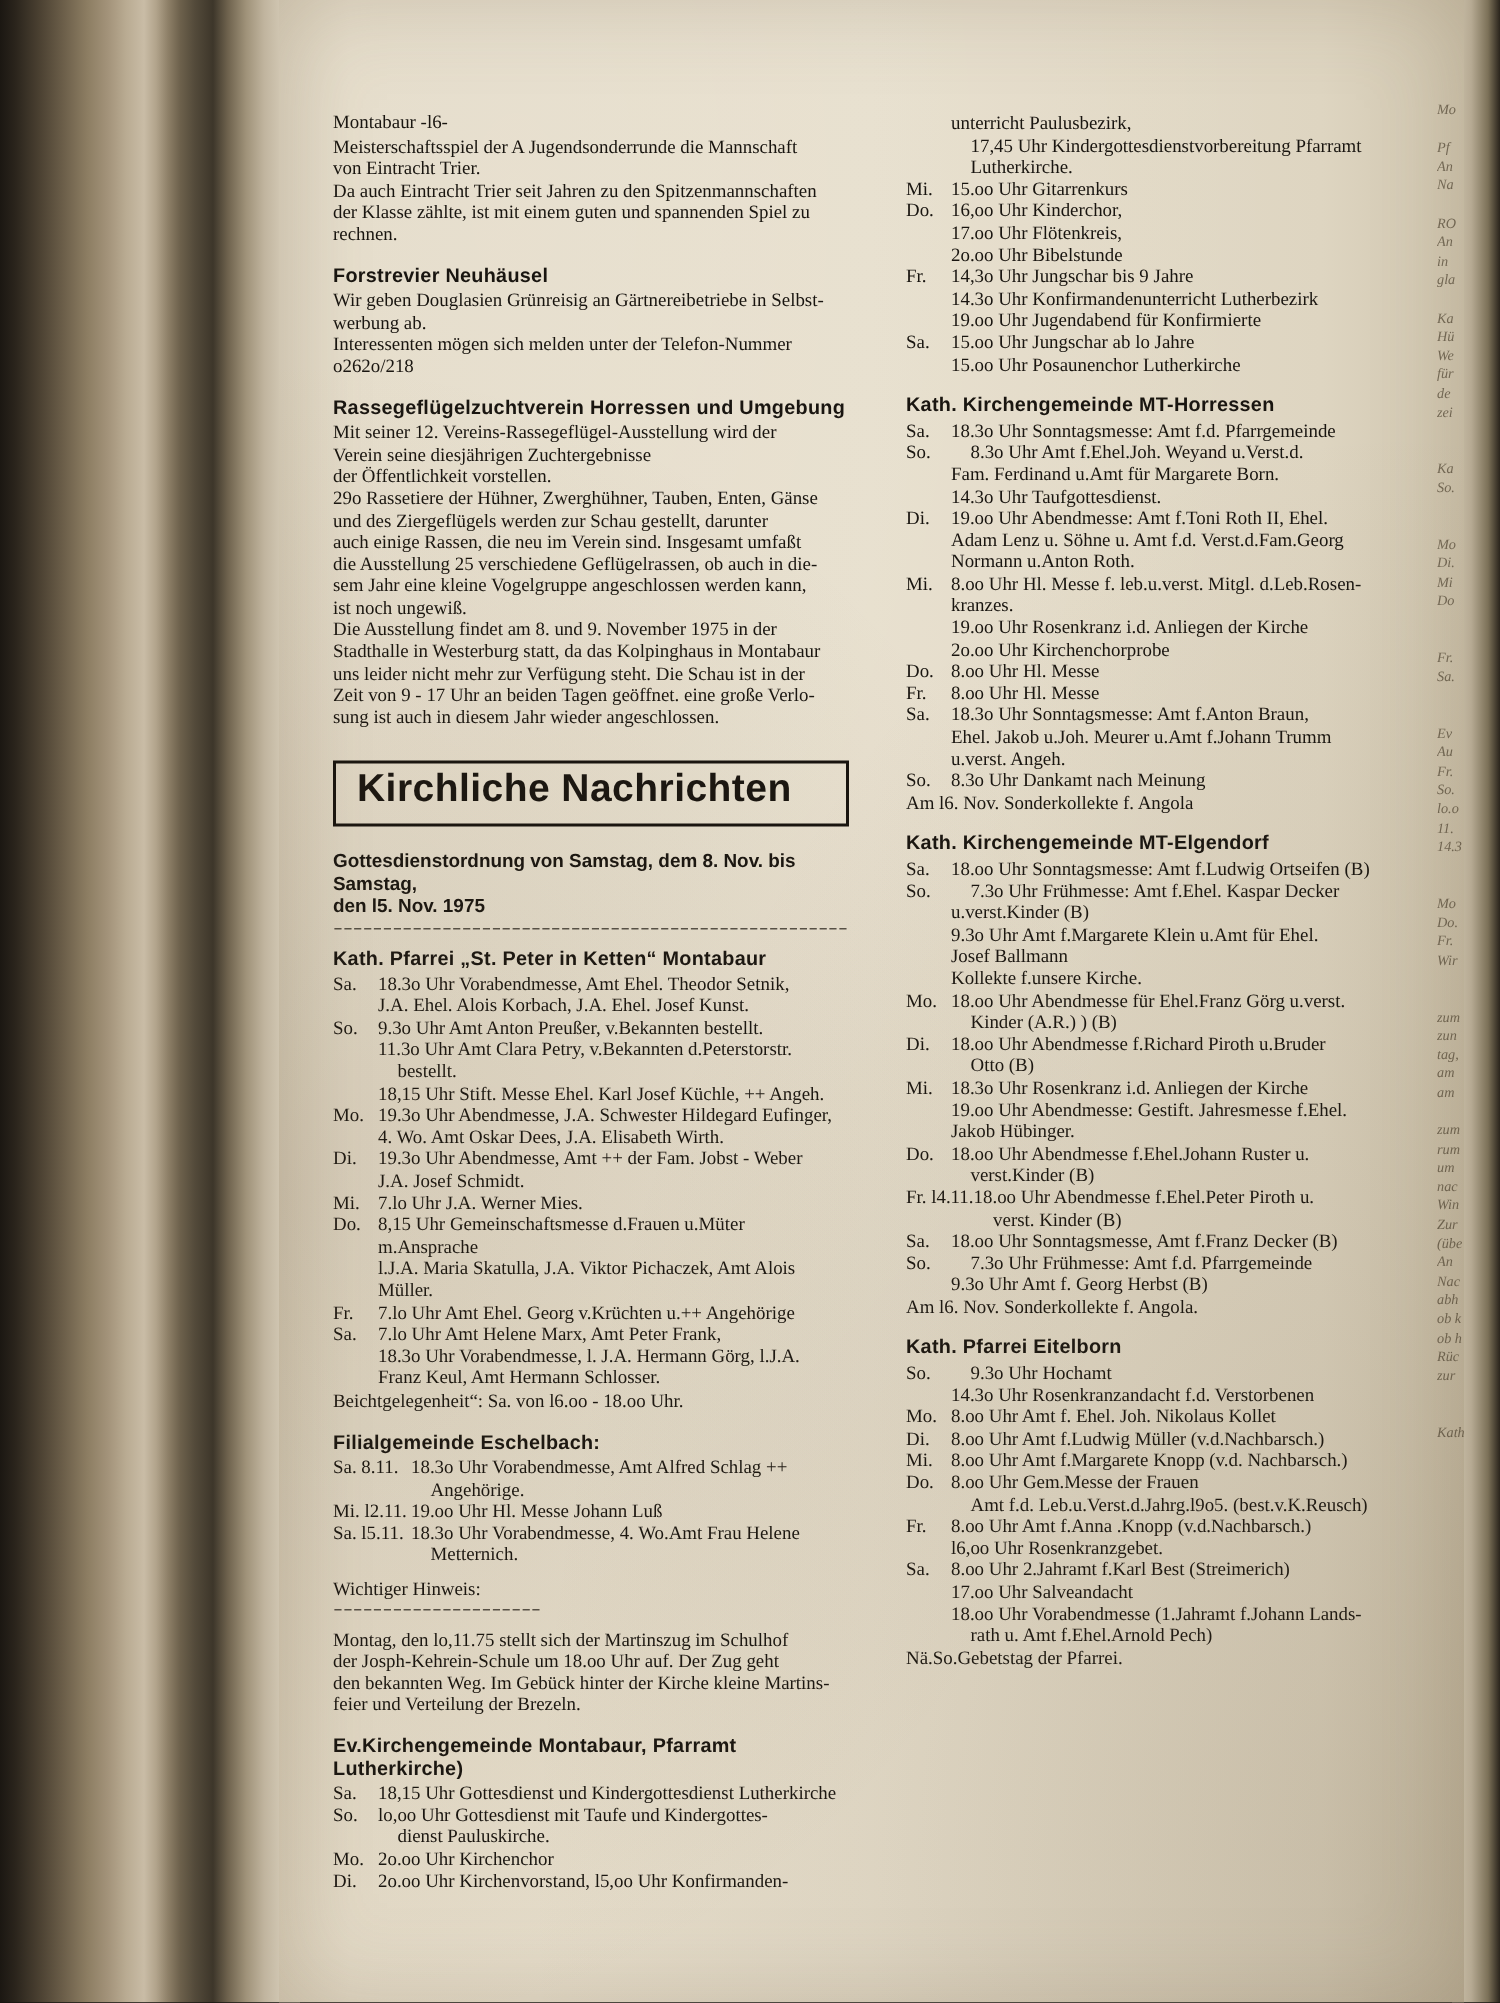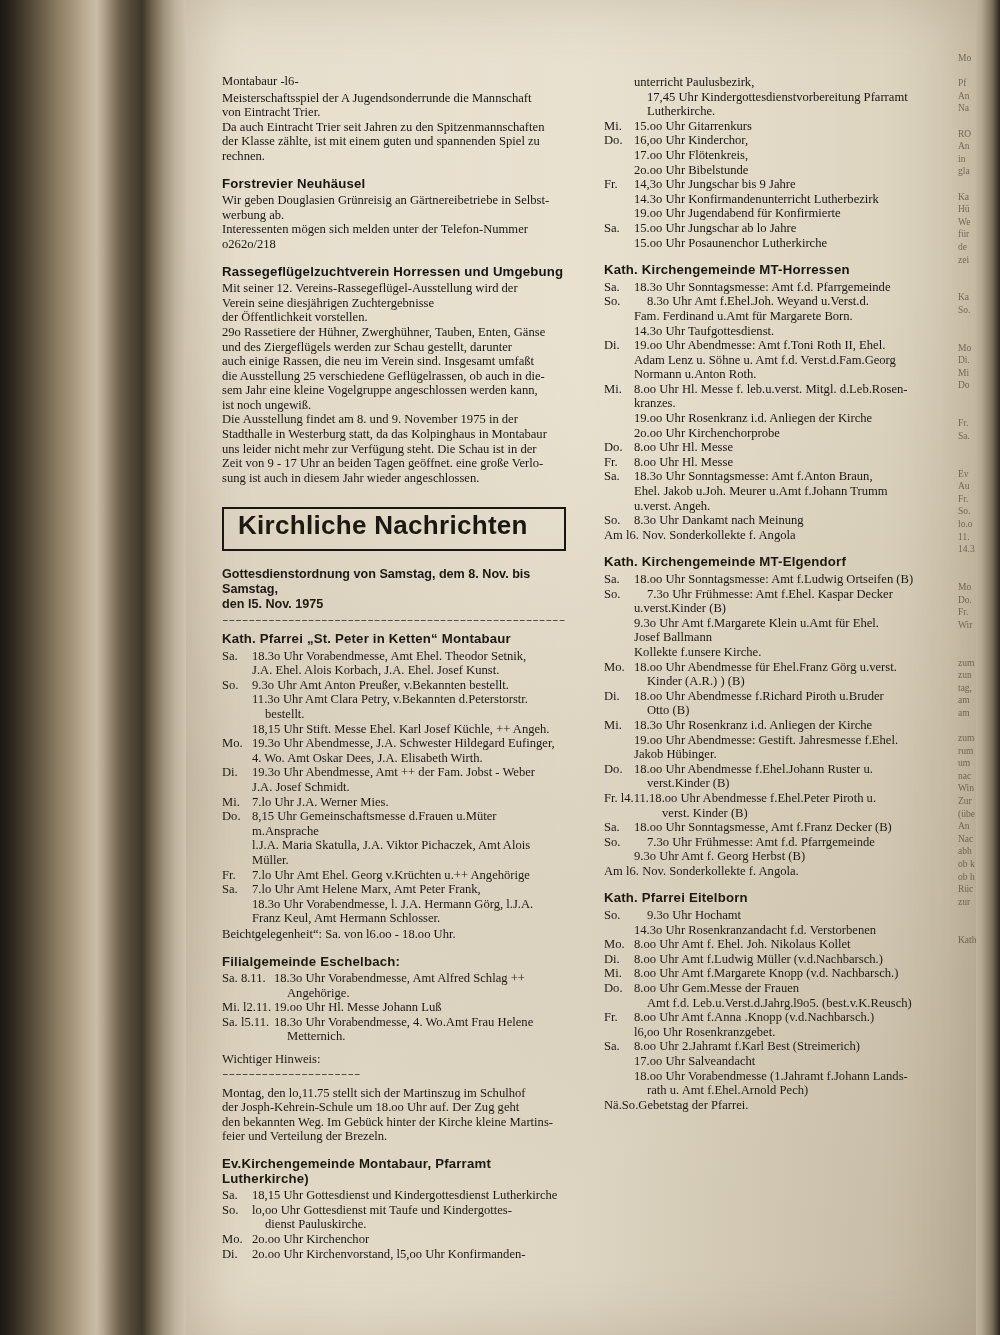--- a/index.html
+++ b/index.html
@@ -54,28 +54,29 @@
     position: absolute;
     inset: 0;
     background:
       radial-gradient(ellipse at 95% 95%, rgba(90,70,40,0.18), rgba(0,0,0,0) 55%),
       radial-gradient(ellipse at 0% 60%, rgba(90,70,40,0.12), rgba(0,0,0,0) 50%);
     pointer-events: none;
   }
   
   .bleed {
     position: absolute;
-    left: 958px; top: 52px;
+    left: 958px; top: 68px;
     width: 40px; height: 1120px;
     font-family: "Liberation Serif", serif;
     font-size: 9.5px;
     line-height: 12.6px;
     color: rgba(60,48,30,0.62);
     overflow: hidden;
     white-space: pre;
+    font-style: italic;
   }
 
   .content {
     position: absolute;
     left: 36px; top: 74px;
     width: 728px; height: 1100px;
   }
   .col {
     position: absolute;
     top: 0;

